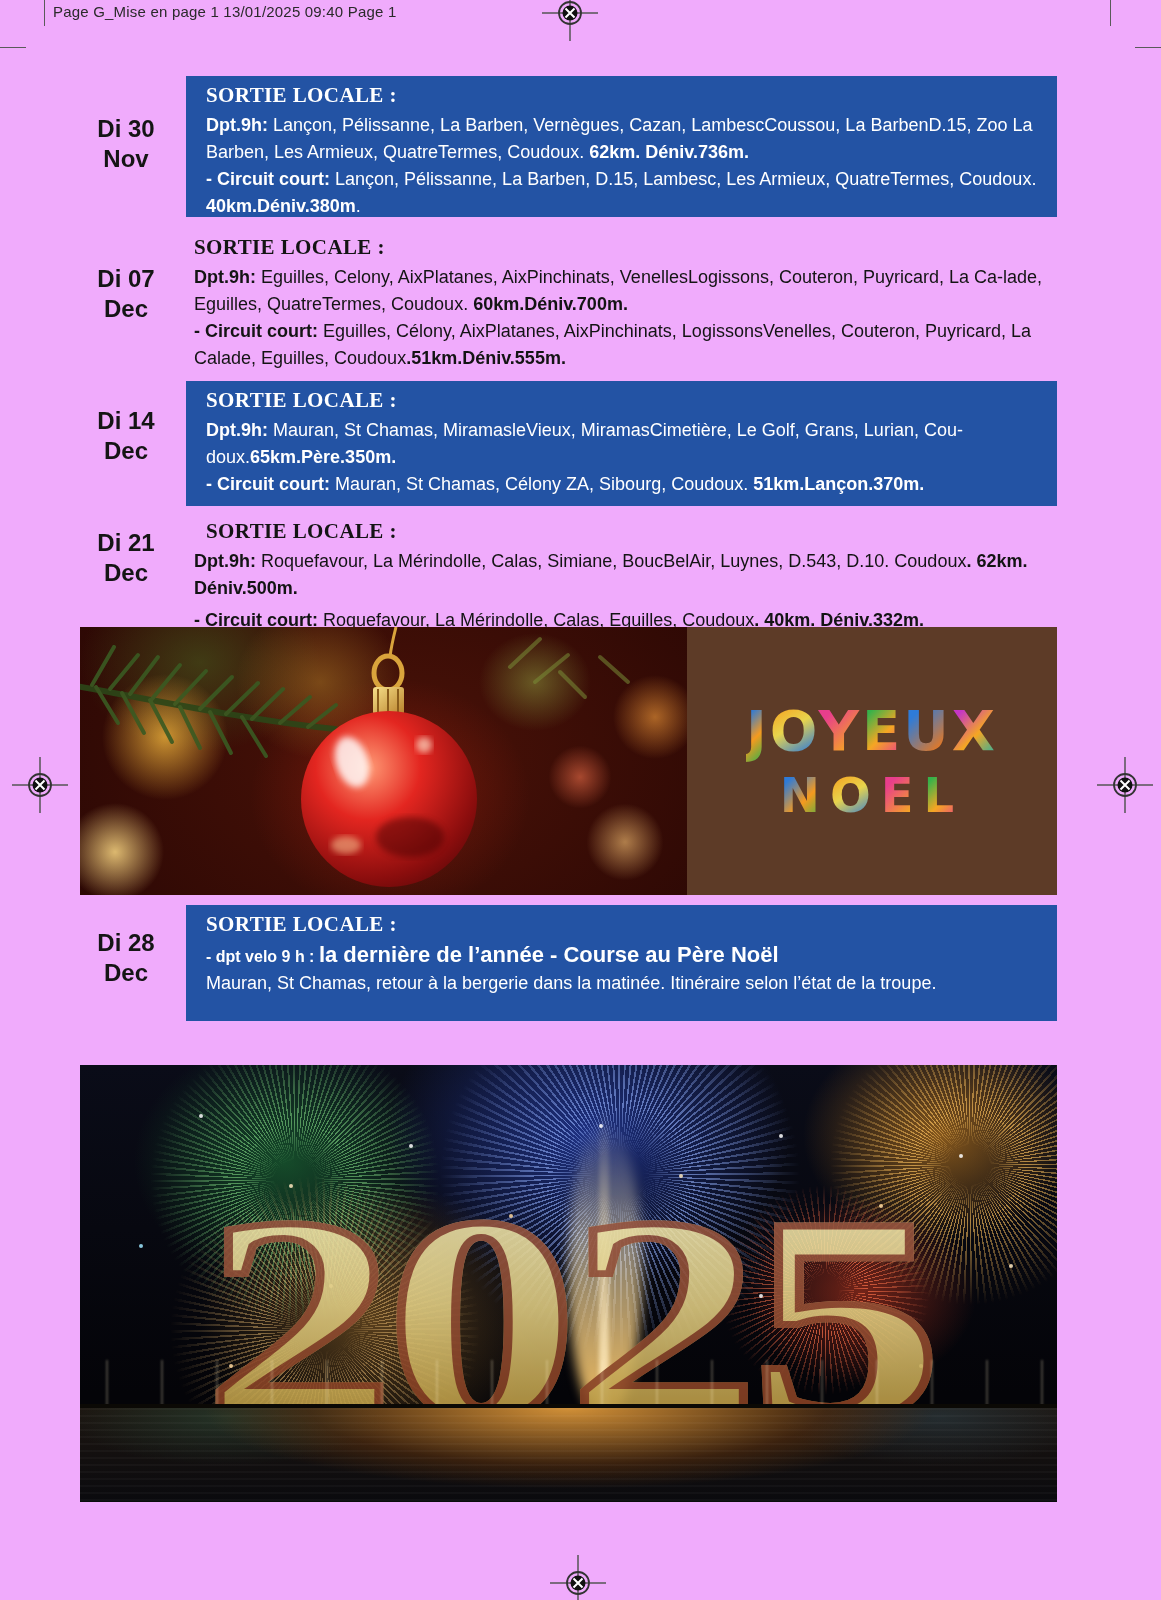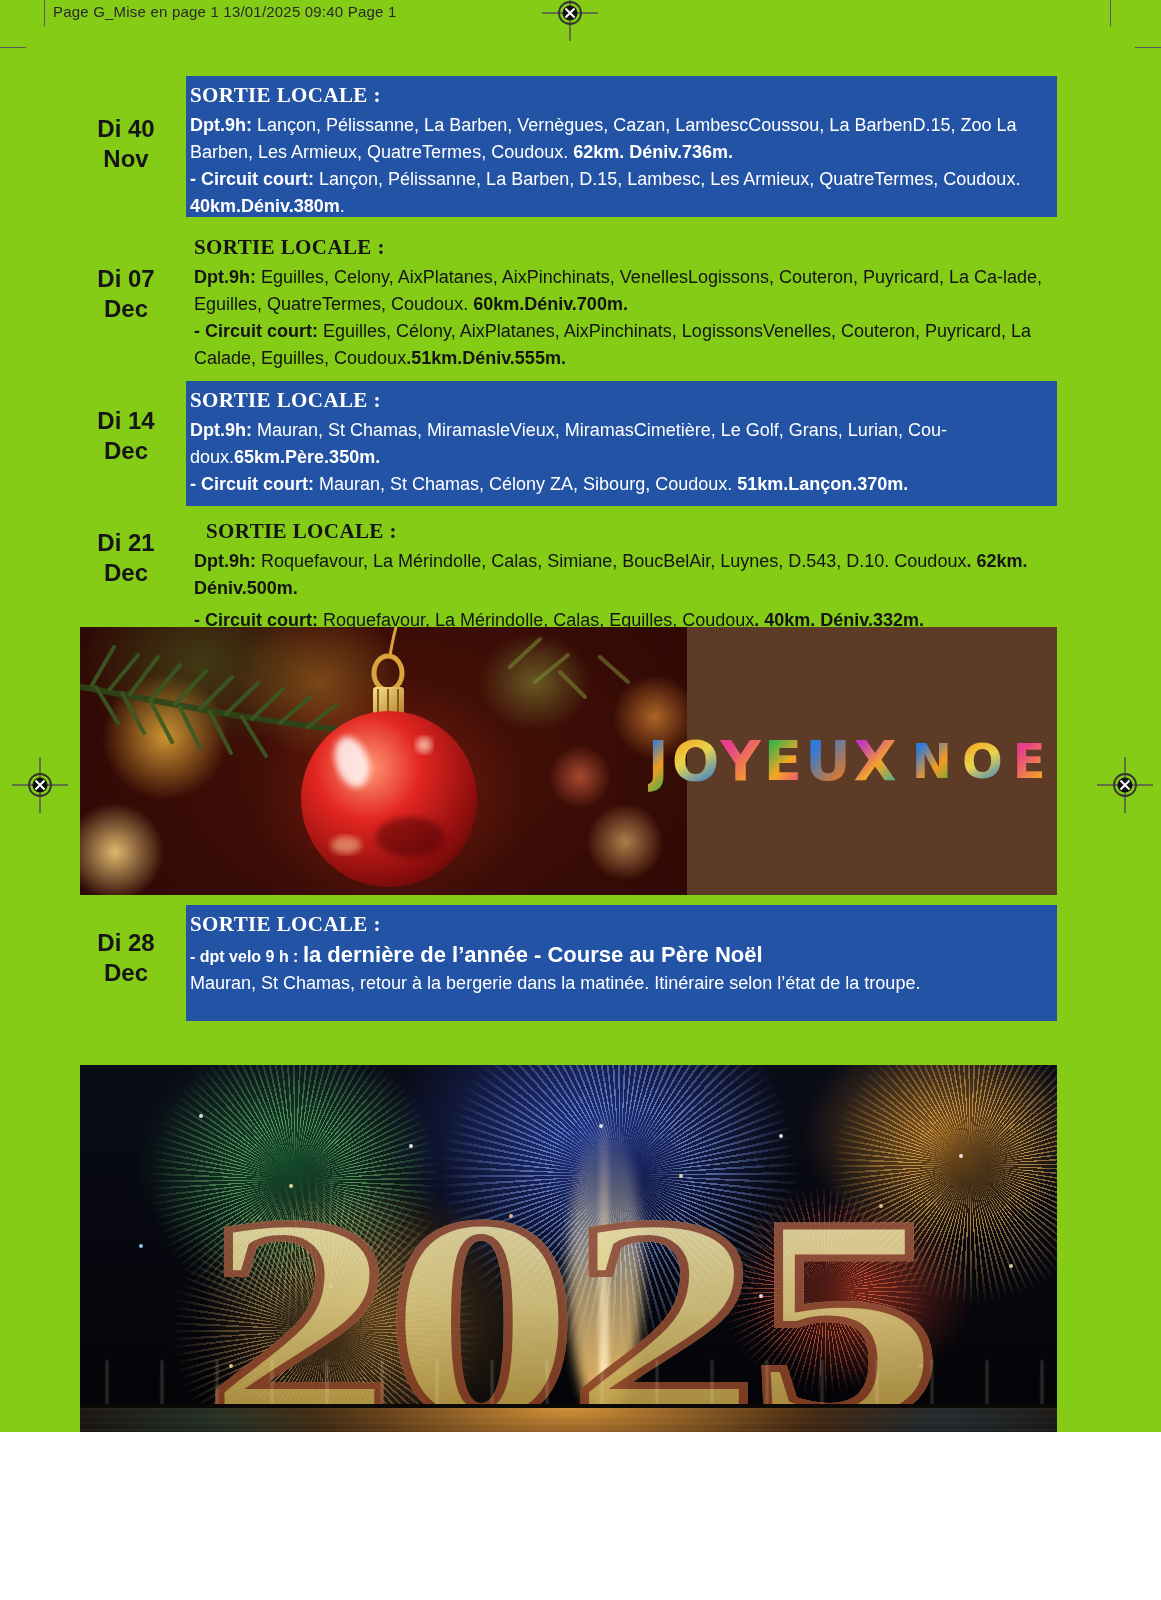--- a/index.html
+++ b/index.html
@@ -1,33 +1,33 @@
 <!DOCTYPE html>
 <html><head>
 <meta charset="utf-8">
 <style>
   html,body{margin:0;padding:0;background:#ffffff;}
-  .page{position:relative;width:1161px;height:1432px;background:#84cc16;overflow:hidden;
+  .page{position:relative;width:1161px;height:1600px;background:#f0abfc;overflow:hidden;
         font-family:"Liberation Sans",sans-serif;color:#1a1a1a;}
 
   
   .print-header{position:absolute;left:53px;top:3px;font-size:15px;color:#2a2a2a;letter-spacing:.2px;}
   .cropline{position:absolute;background:#5a5a5a;}
   .cl-tl-v{left:44px;top:0;width:1px;height:26px;}
   .cl-tl-h{left:0;top:47px;width:26px;height:1px;}
   .cl-tr-v{left:1110px;top:0;width:1px;height:26px;}
   .cl-tr-h{left:1135px;top:47px;width:26px;height:1px;}
   .regmark{position:absolute;width:56px;height:56px;}
 
   
   .date{position:absolute;left:70px;width:112px;text-align:center;font-weight:bold;
         font-size:24px;line-height:30px;color:#151515;}
 
   
-  .card{position:absolute;left:186px;width:871px;box-sizing:border-box;padding:7px 14px 6px 4px;}
+  .card{position:absolute;left:186px;width:871px;box-sizing:border-box;padding:7px 14px 6px 20px;}
   .card.blue{background:#2353a4;color:#ffffff;}
   .card.plain{background:transparent;color:#141414;padding-left:8px;}
   .stitle{margin:0 0 4px 0;font-family:"Liberation Serif",serif;font-weight:bold;
           font-size:21px;letter-spacing:.4px;}
   .bodyp{margin:0;font-size:18px;line-height:27px;}
   .b{font-weight:bold;}
   .gap-top{margin-top:5px;}
   .lbl-small{font-size:16px;font-weight:bold;}
   .lbl-big{font-size:22px;font-weight:bold;}
 
@@ -39,21 +39,21 @@
       radial-gradient(70px 70px at 35px 225px, rgba(250,215,130,.85), transparent 70%),
       radial-gradient(120px 110px at 240px 55px, rgba(180,130,40,.5), transparent 70%),
       radial-gradient(60px 60px at 575px 90px, rgba(250,160,60,.6), transparent 70%),
       radial-gradient(45px 45px at 500px 150px, rgba(255,120,80,.55), transparent 70%),
       radial-gradient(55px 55px at 545px 215px, rgba(255,200,120,.6), transparent 70%),
       radial-gradient(80px 70px at 455px 55px, rgba(140,150,60,.55), transparent 70%),
       radial-gradient(160px 120px at 120px 35px, rgba(70,90,30,.6), transparent 75%),
       radial-gradient(200px 170px at 310px 170px, rgba(255,50,25,.28), transparent 70%),
       radial-gradient(500px 360px at 320px 130px, #4a1208, #230503);}
   .noel-panel{position:absolute;left:607px;top:0;width:370px;height:268px;background:#5d3b27;
-    display:flex;flex-direction:row;align-items:center;justify-content:center;gap:12px;}
+    display:flex;flex-direction:column;align-items:center;justify-content:center;gap:12px;}
   .bubble-letters{font-family:"DejaVu Sans",sans-serif;font-weight:bold;line-height:1;}
   .joyeux{font-size:56px;letter-spacing:3px;}
   .noel{font-size:48px;letter-spacing:10px;}
   .bl{-webkit-background-clip:text;background-clip:text;color:transparent;}
   .bl0{background-image:linear-gradient(135deg,#2e7bd8 20%,#f59a1f 55%,#35b24a 90%);}
   .bl1{background-image:linear-gradient(150deg,#f5a623 15%,#e8d44d 45%,#2e7bd8 85%);}
   .bl2{background-image:linear-gradient(135deg,#e83e8c 25%,#f5a623 75%);}
   .bl3{background-image:linear-gradient(135deg,#35b24a 20%,#f5a623 55%,#e83e8c 90%);}
   .bl4{background-image:linear-gradient(135deg,#2e7bd8 25%,#f07818 80%);}
   .bl5{background-image:linear-gradient(135deg,#c536c5 20%,#f5a623 55%,#2ab0a0 90%);}
@@ -143,21 +143,21 @@
   </svg>
   <svg class="regmark" style="left:550px;top:1555px" viewBox="0 0 56 56">
     <line x1="0" y1="28" x2="56" y2="28" stroke="#555" stroke-width="1.5"></line>
       <line x1="28" y1="0" x2="28" y2="56" stroke="#555" stroke-width="1.5"></line>
     <circle cx="28" cy="28" r="11" fill="none" stroke="#333" stroke-width="1.8"></circle>
       <circle cx="28" cy="28" r="7.5" fill="#111"></circle>
     <path d="M23.5 23.5 L32.5 32.5 M32.5 23.5 L23.5 32.5" stroke="#fff" stroke-width="2"></path>
   </svg>
 
   <div class="date" style="top:114px">
-    <div>Di 40</div>
+    <div>Di 30</div>
       <div>Nov</div>
   </div>
   <div class="date" style="top:264px">
     <div>Di 07</div>
       <div>Dec</div>
   </div>
   <div class="date" style="top:406px">
     <div>Di 14</div>
       <div>Dec</div>
   </div>

